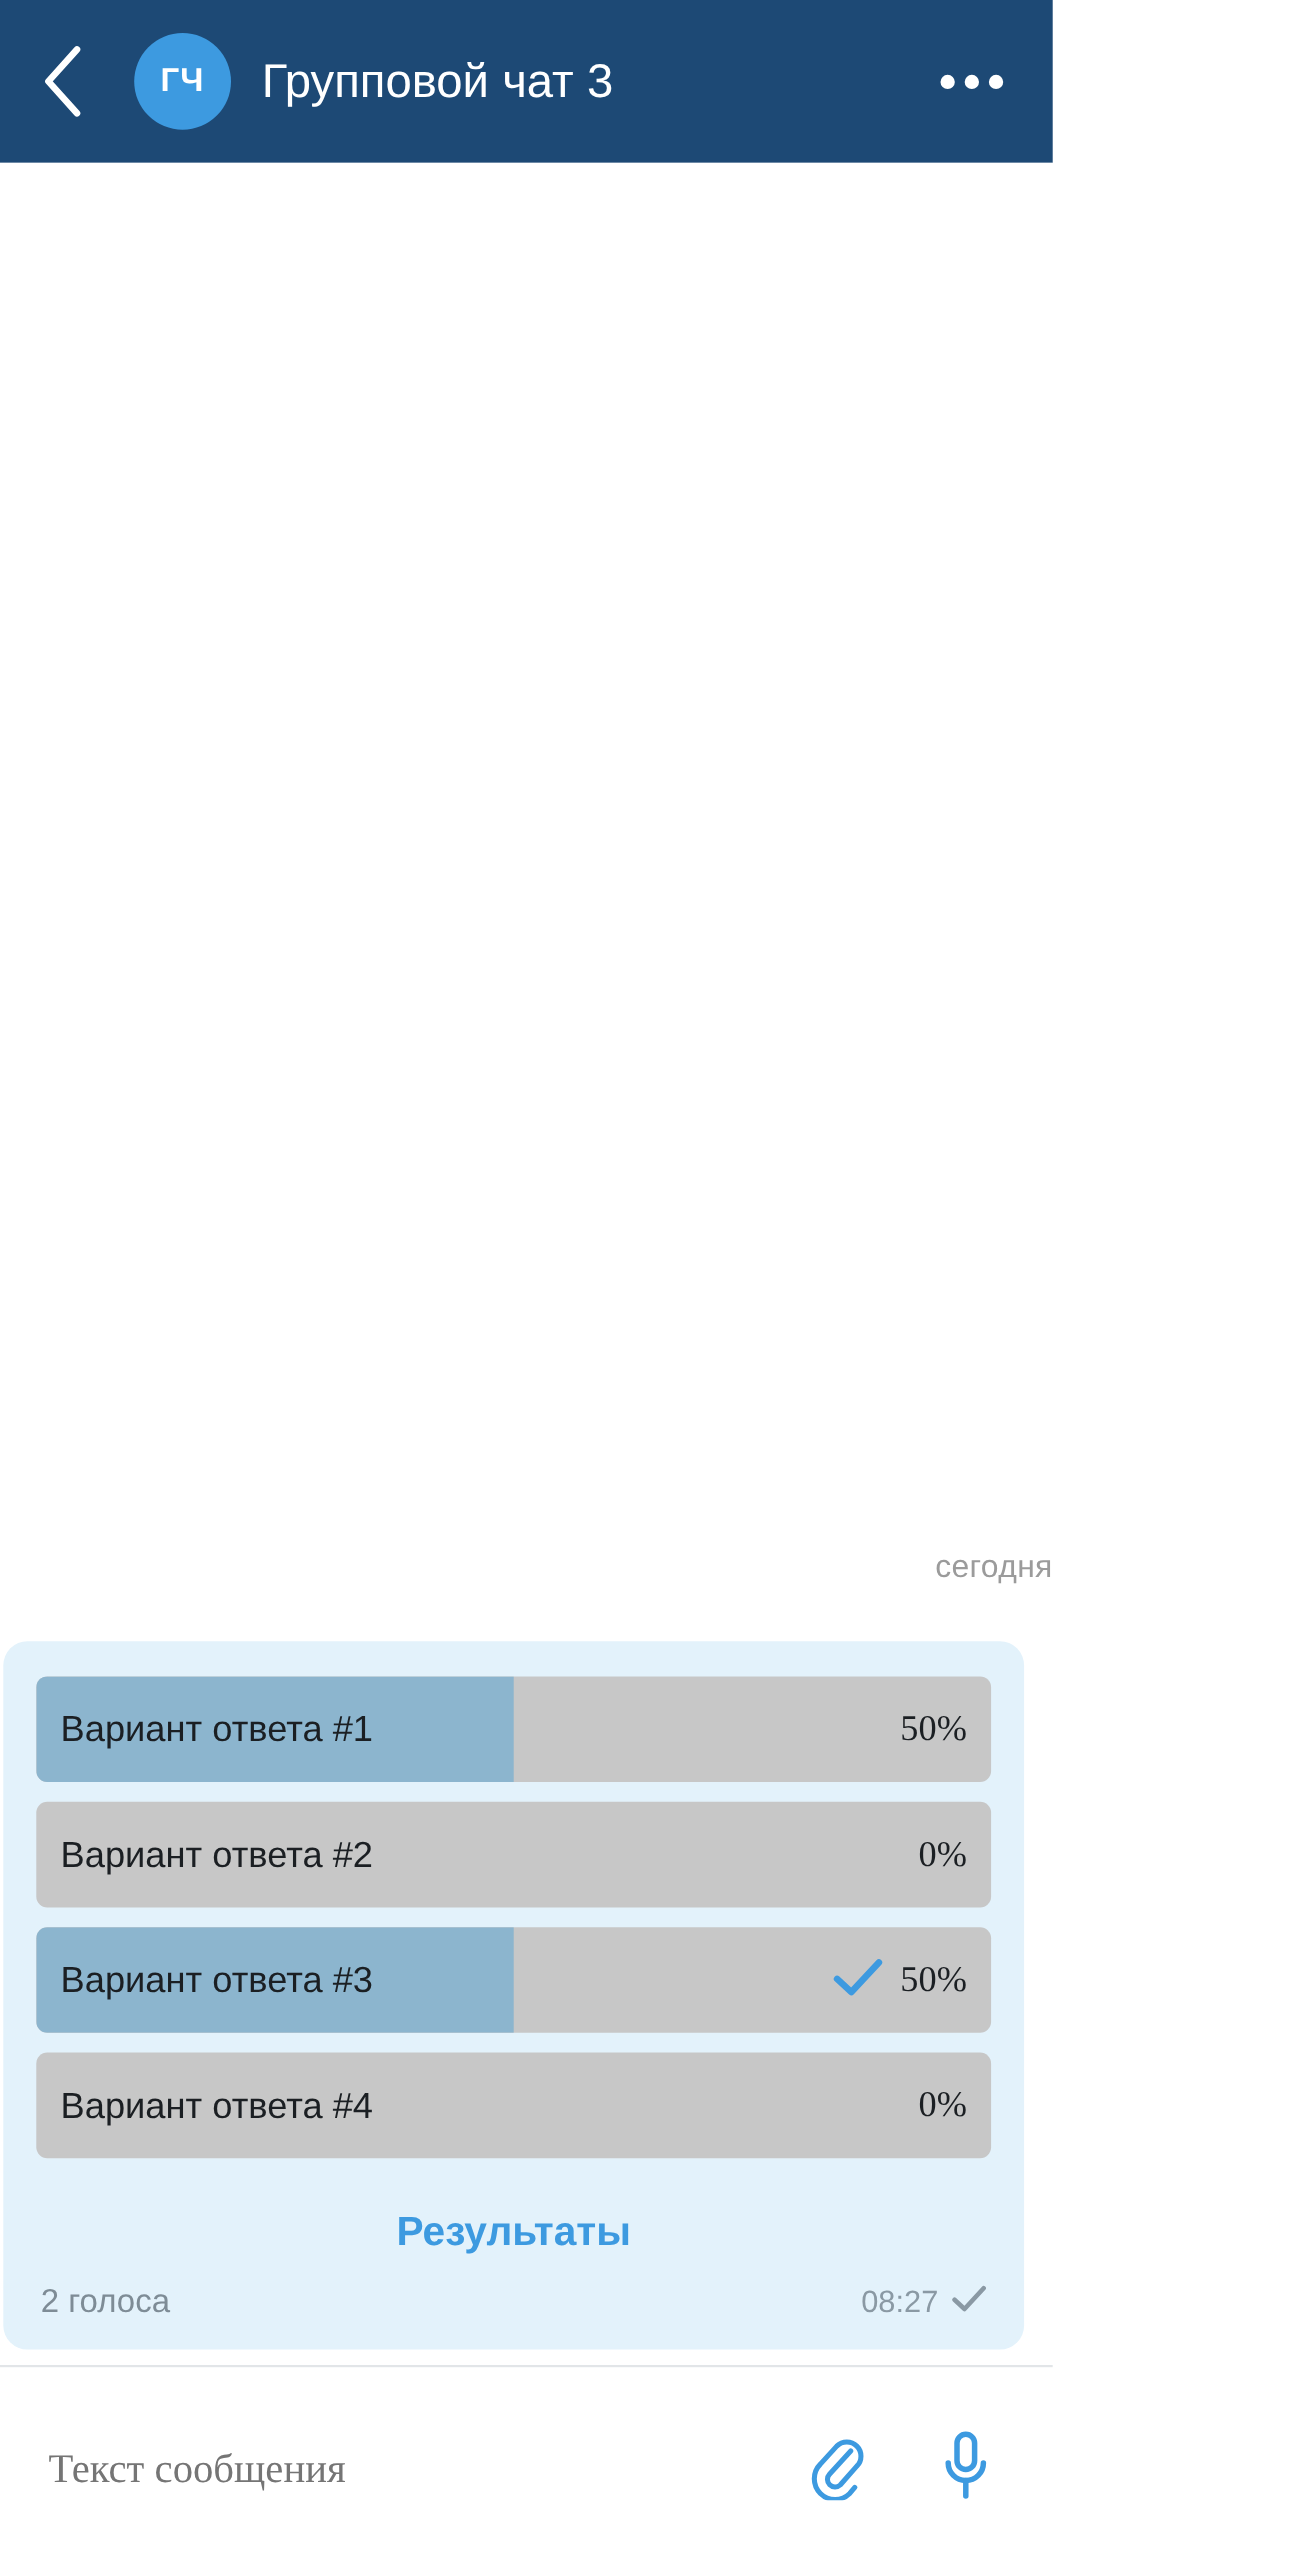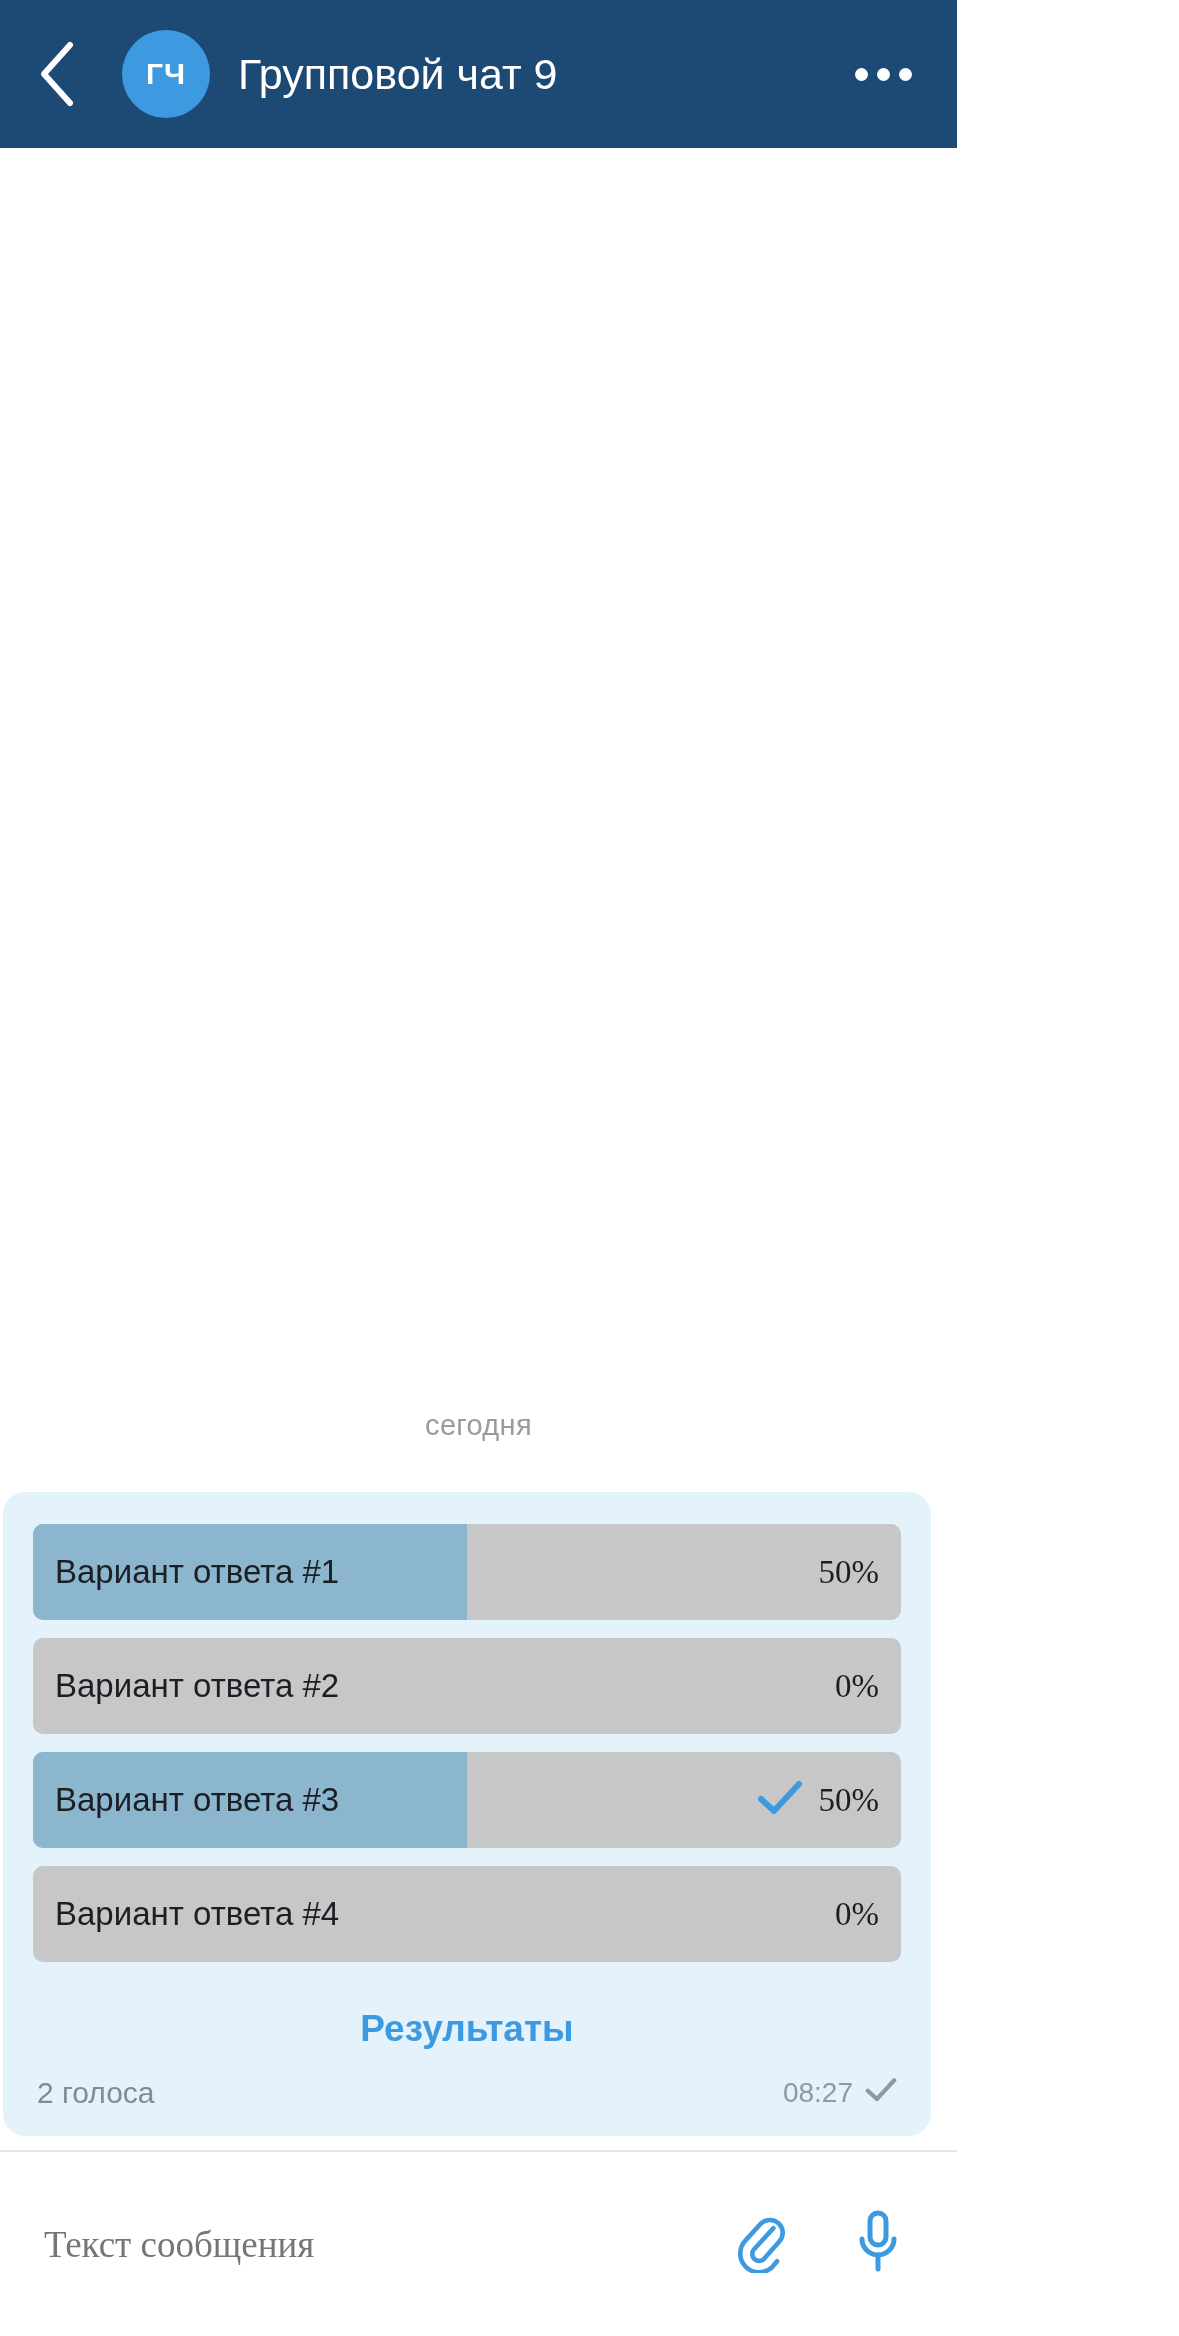--- a/index.html
+++ b/index.html
@@ -82,20 +82,21 @@
 
   
   .conversation {
     flex: 1 1 auto;
     position: relative;
     background: #ffffff;
     display: flex;
     flex-direction: column;
     justify-content: flex-end;
     padding-bottom: 14px;
+    align-items: flex-end;
   }
   .day-divider {
     text-align: center;
     color: #9b9b9b;
     font-size: 29px;
     padding: 0 0 50px 0;
     letter-spacing: 0.3px;
   }
 
   .poll-row {
@@ -227,21 +228,21 @@
     <div class="back-btn">
       <span>
         <svg width="44" height="70" viewBox="0 0 44 70" fill="none" aria-hidden="true">
           <path d="M36 6 L10 35 L36 64" stroke="#ffffff" stroke-width="6" stroke-linecap="round" stroke-linejoin="round"></path>
         </svg>
       </span>
     </div>
     <div class="avatar">
       <span>ГЧ</span>
     </div>
-    <div class="chat-title">Групповой чат 9</div>
+    <div class="chat-title">Групповой чат 3</div>
     <div class="more-btn">
       <i></i>
       <i></i>
       <i></i>
     </div>
   </div>
 
   <div class="conversation">
 
     <div class="day-divider">сегодня</div>

